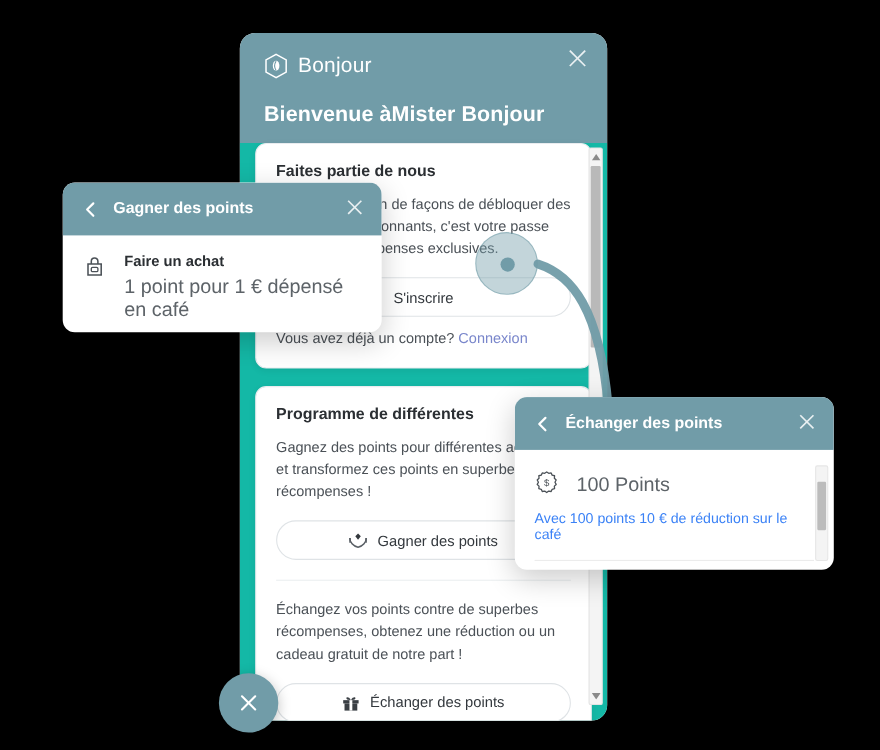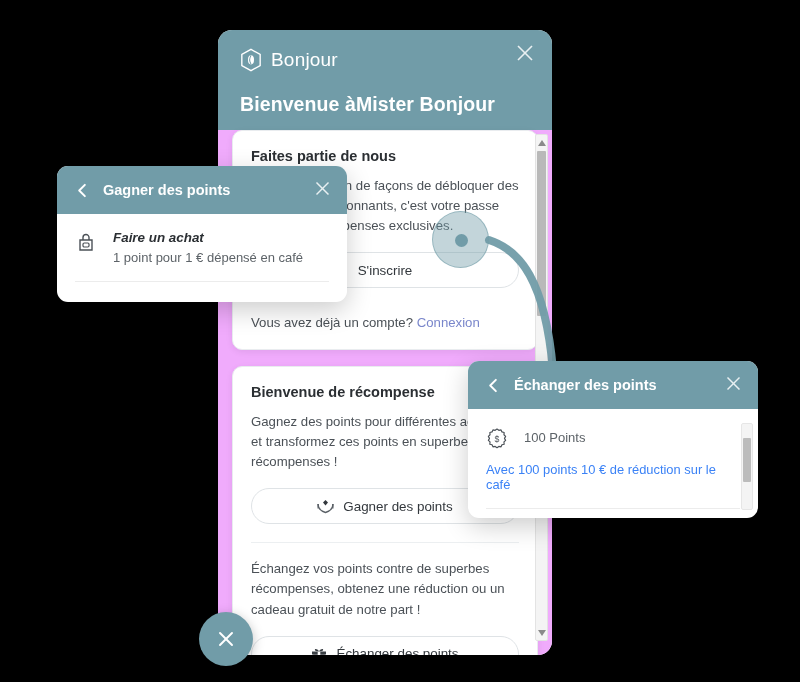--- a/index.html
+++ b/index.html
@@ -36,39 +36,39 @@
   }
   .x-btn {
     position: absolute; top: 12px; right: 16px;
     width: 22px; height: 22px; cursor: pointer;
     opacity: .85;
   }
   .x-btn svg { display:block; width:22px; height:22px; }
 
   .widget-body {
     position: absolute; left: 0; top: 100px; right: 0; bottom: 0;
-    background: #f0abfc; padding: 0 14px;
+    background: #14b8a6; padding: 0 14px;
   }
   .card {
     background: #fff; border: 1px solid #e9ecef; border-radius: 10px;
     box-shadow: 0 2px 7px rgba(0,0,0,.07);
     padding: 17px 18px 19px 18px;
     margin-bottom: 16px;
   }
   .card-title { font-size: 14.5px; font-weight: 700; color: #2b2f33; margin-bottom: 12px; }
   .card-text { font-size: 13.2px; line-height: 1.52; color: #4b5157; }
   .pill-btn {
     margin-top: 16px; width: 100%; height: 36px;
     border: 1px solid #dfe3e6; border-radius: 18px; background: #fff;
     display: flex; align-items: center; justify-content: center; gap: 9px;
     font-size: 13.4px; color: #33383d; cursor: pointer;
     font-family: "Liberation Sans", sans-serif;
   }
   .pill-btn svg { display:block; }
-  .acct-line { margin-top: 27px; font-size: 13.2px; color: #4b5157; }
+  .acct-line { margin-top: 12px; font-size: 13.2px; color: #4b5157; }
   .acct-line a { color: #7986CB; text-decoration: none; cursor: pointer; }
   .divider { height: 1px; background: #eceff1; margin: 18px 0 16px 0; }
 
   
   .scrollbar {
     position: absolute; right: 4px; top: 104px; width: 13px; bottom: 14px;
     background: #f4f4f4; border: 1px solid #e3e3e3; border-radius: 2px;
     z-index: 11;
   }
   .sb-thumb {
@@ -88,22 +88,22 @@
     background: #719CA8; height: 48px;
     display: flex; align-items: center; gap: 13px;
     padding: 0 18px; position: relative;
   }
   .panel-title { color: #fff; font-size: 14.5px; font-weight: 700; }
   .back-ico { width: 15px; height: 15px; cursor: pointer; }
   .panel-x { position: absolute; right: 15px; top: 13px; width: 19px; height: 19px; cursor:pointer; opacity: .85; }
   .panel-body { padding: 16px 18px 0 18px; }
   .row { display: flex; gap: 16px; align-items: flex-start; }
   .row-ico { flex: 0 0 auto; padding-top: 2px; }
-  .row-name { font-size: 13.4px; font-weight: 700; color: #2b2f33; font-style: italic; }
-  .row-sub { font-size: 13px; color: #5c6view; color: #5d6368; margin-top: 5px; }
+  .row-name { font-size: 13.4px; font-weight: 700; color: #2b2f33; }
+  .row-sub { font-size: 18px; color: #5c6view; color: #5d6368; margin-top: 5px; }
   .row-desc { font-size: 12.9px; color: #3b82f6; margin-top: 9px; }
   .panel-sep { height: 1px; background: #ececec; margin-top: 16px; }
 
   
   #panel-earn { left: 57px; top: 166px; width: 290px; height: 136px; }
   
   #panel-redeem { left: 468px; top: 361px; width: 290px; height: 157px; }
   #panel-redeem .scroll2 {
     position: absolute; right: 5px; top: 62px; width: 12px; bottom: 8px;
     background: #f4f4f4; border: 1px solid #e6e6e6; border-radius: 2px;
@@ -170,21 +170,21 @@
         <button class="pill-btn">
           <span>S'inscrire</span>
         </button>
         <div class="acct-line">
           <span>Vous avez déjà un compte?</span>
           <a>Connexion</a>
         </div>
       </div>
 
       <div class="card">
-        <div class="card-title">Bienvenue de récompense</div>
+        <div class="card-title">Programme de différentes</div>
         <div class="card-text">Gagnez des points pour différentes actions, et transformez ces points en superbes récompenses !</div>
         <button class="pill-btn">
           <svg width="17" height="15" viewBox="0 0 17 15">
             <path d="M1 5 C1 9, 4 12.5, 8.5 13.5 C13 12.5, 16 9, 16 5" fill="none" stroke="#5a6066" stroke-width="1.4"></path>
             <path d="M1.2 5 L1.2 9.5 M15.8 5 L15.8 9.5" stroke="#5a6066" stroke-width="1.4"></path>
             <polygon points="8.5,1 11,3.6 8.5,6.6 6,3.6" fill="#33383d"></polygon>
           </svg>
           <span>Gagner des points</span>
         </button>
         <div class="divider"></div>

